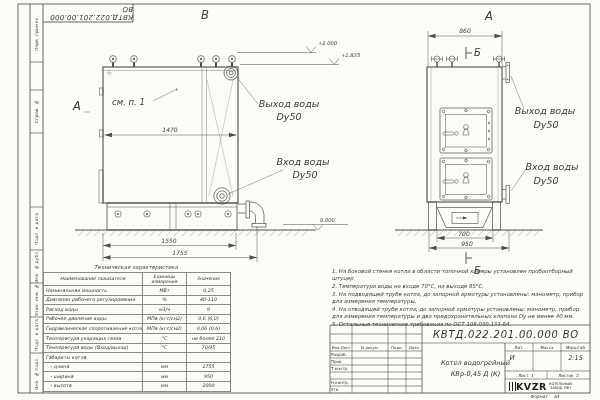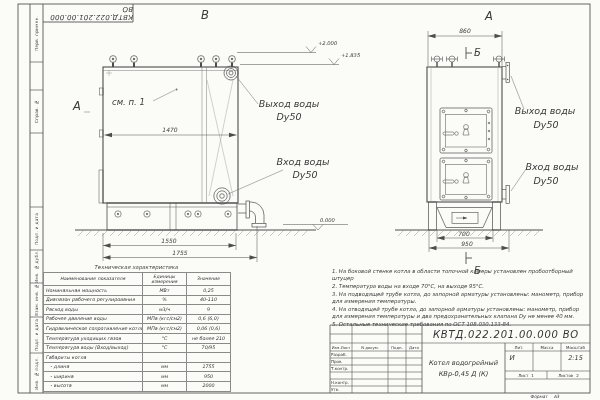--- a/index.html
+++ b/index.html
@@ -30,21 +30,21 @@
   .spec td.ct{text-align:center;}
   
   .notes{position:absolute;left:332px;top:268px;width:256px;}
   .notes p{margin:0 0 1px 0;font:italic 5.4px/1.3 "DejaVu Sans",sans-serif;color:#3d3d3d;}
   
   .tb{position:absolute;font-family:"DejaVu Sans",sans-serif;color:#333;}
   .c{display:flex;align-items:center;justify-content:center;text-align:center;}
   .docnum{left:424px;top:327px;width:164px;height:15px;font:italic 10px "DejaVu Sans",sans-serif;
           letter-spacing:.8px;}
   .namecell{left:423px;top:345px;width:81px;height:46px;flex-direction:column;
-            font:italic 6.6px "DejaVu Sans",sans-serif;gap:3px;}
+            font:italic 6.6px "DejaVu Sans",sans-serif;gap:3px;padding-left:12px;}
   .bars{width:7px;height:9px;background:repeating-linear-gradient(90deg,#1c1c1c 0 1.4px,transparent 1.4px 2.8px);}
   .kvzr{font-weight:bold;font-size:9.5px;letter-spacing:.5px;color:#1c1c1c;font-style:normal;}
   .kvzrtxt{display:flex;flex-direction:column;font-size:3.5px;line-height:1.2;color:#2a2a2a;margin-left:2px;}
 </style>
 </head>
 <body>
 
 <div class="sheet">
 
 <svg width="600" height="400" viewBox="0 0 600 400">
@@ -415,19 +415,27 @@
 
 <div class="tb c" style="left:505px;top:371.5px;width:42px;height:7px;font-size:4px;gap:3px;">
   <span>Лист</span>
   <span>1</span>
 </div>
 <div class="tb c" style="left:547px;top:371.5px;width:43px;height:7px;font-size:4px;gap:3px;">
   <span>Листов</span>
   <span>2</span>
 </div>
 
+<div class="tb c" style="left:506px;top:379.5px;width:84px;height:13px;justify-content:flex-start;padding-left:3px;">
+  <span class="bars"></span>
+  <span class="kvzr">KVZR</span>
+  <span class="kvzrtxt">
+    <span>КОТЕЛЬНЫЙ</span>
+    <span>ЗАВОД РЭП</span>
+  </span>
+</div>
 
 <div class="tb c" style="left:500px;top:393.5px;width:90px;height:6px;font:italic 4.3px 'DejaVu Sans',sans-serif;gap:6px;">
   <span>Формат</span>
   <span>А3</span>
 </div>
 
 </div>
 
 </body></html>

